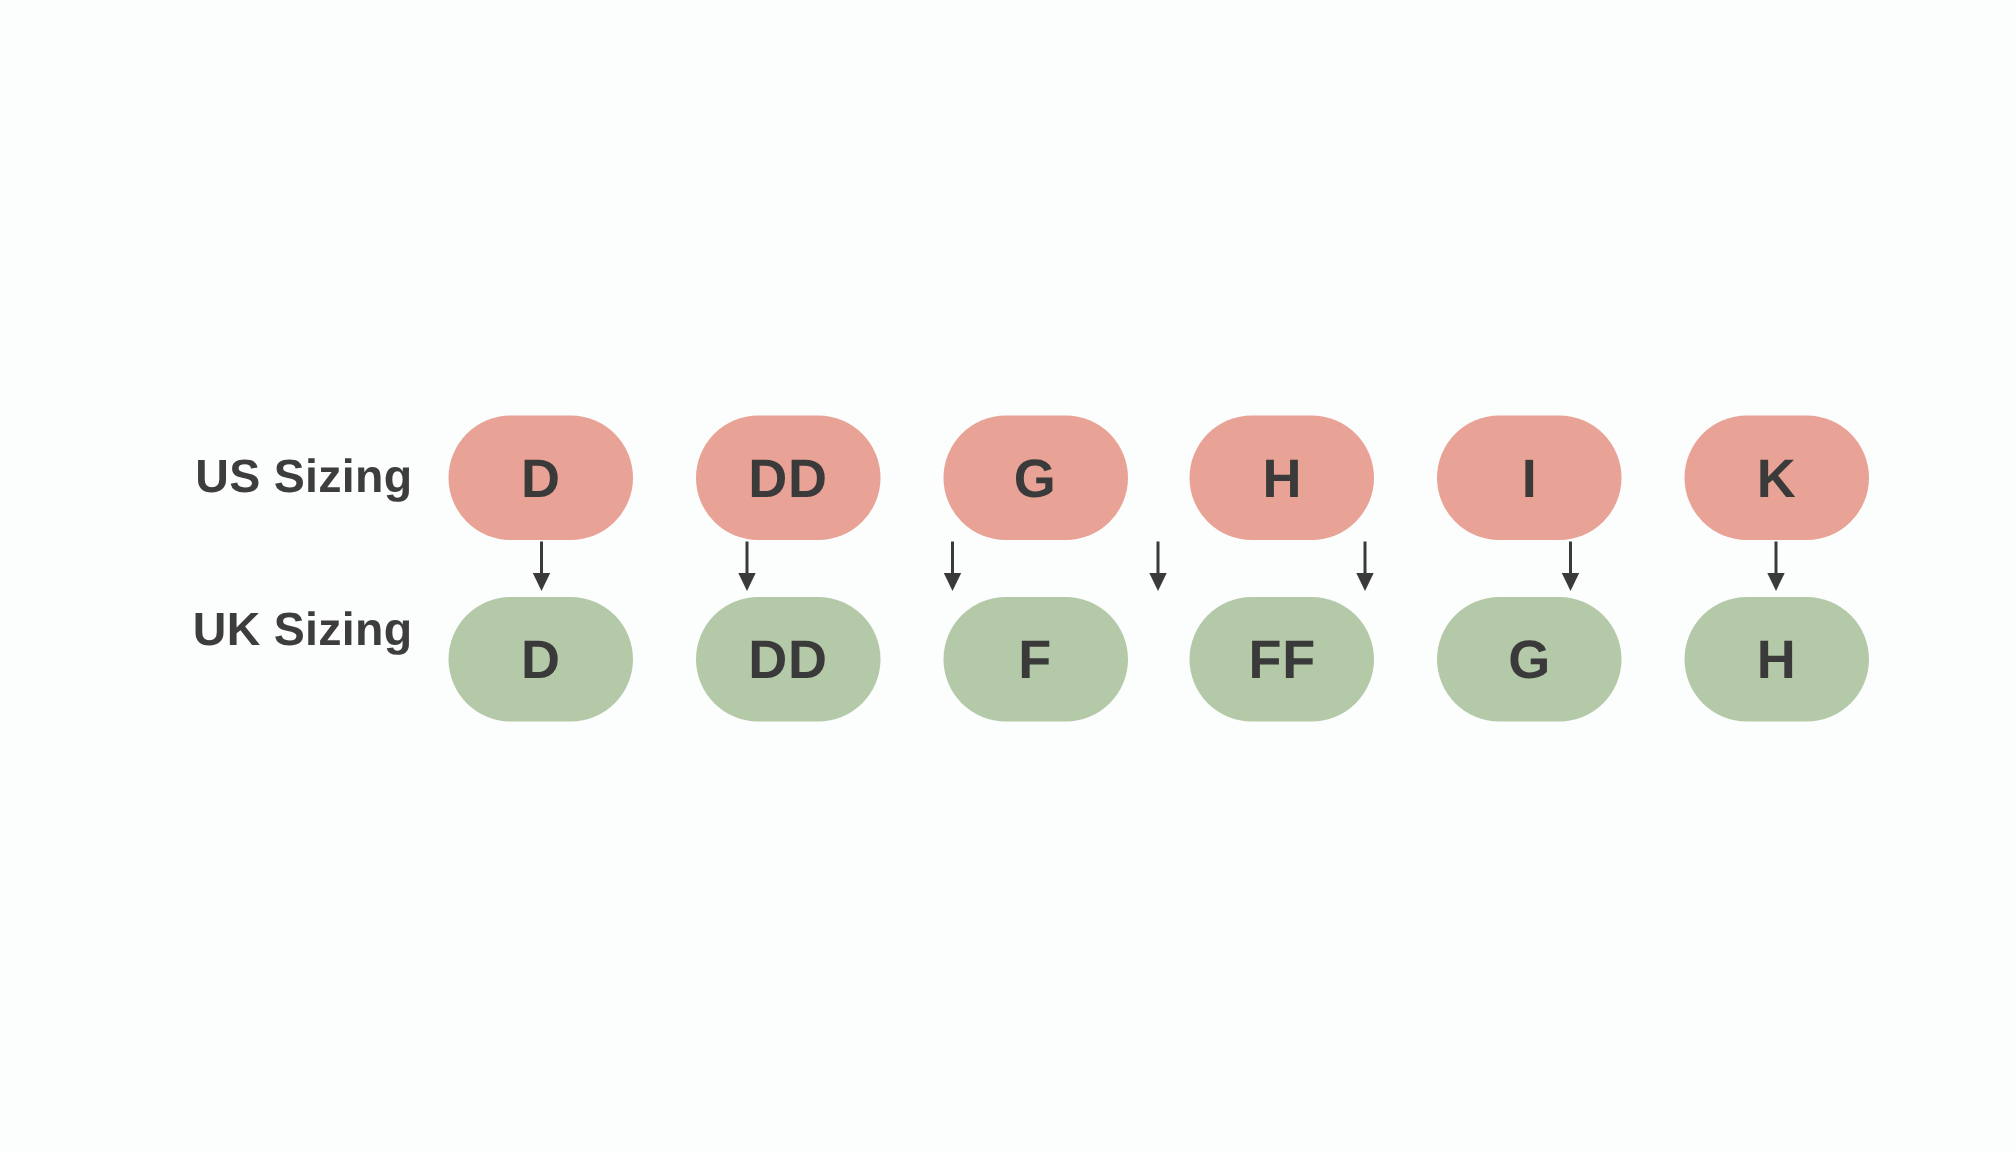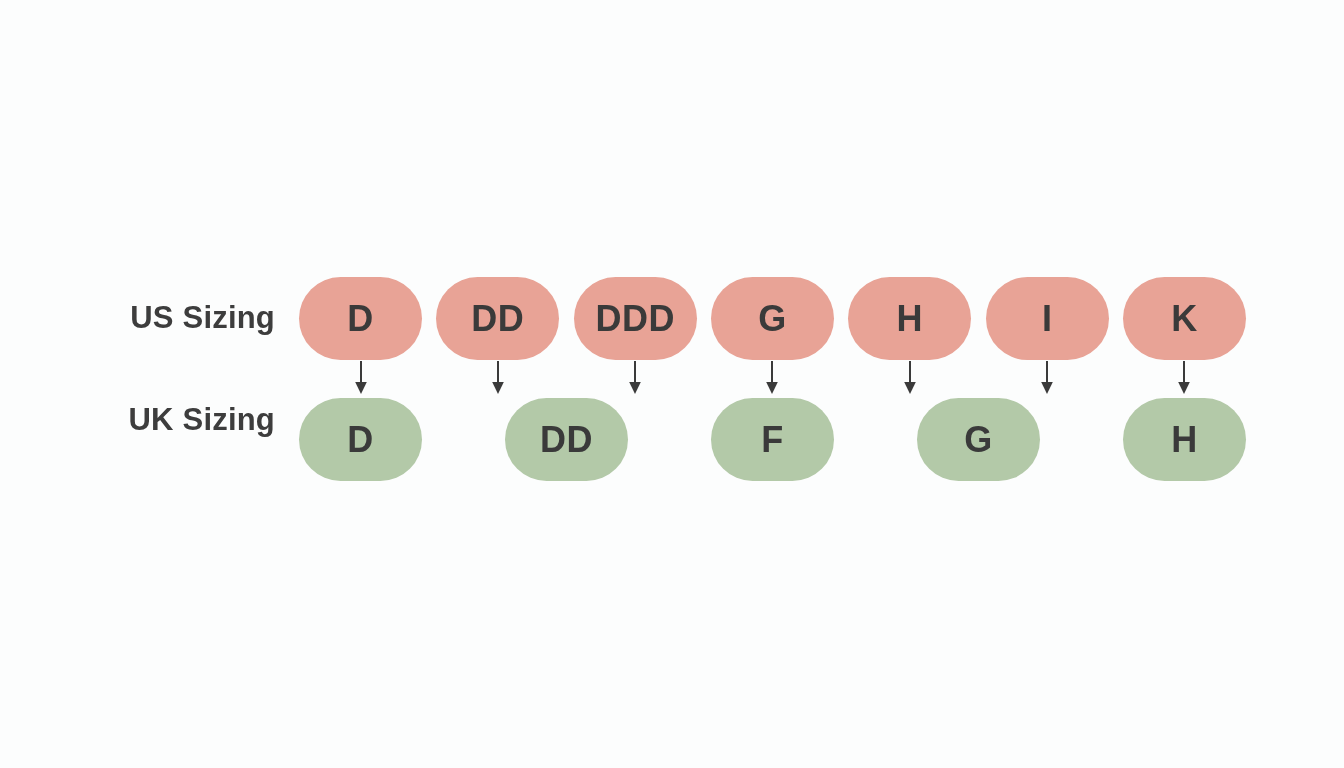--- a/index.html
+++ b/index.html
@@ -96,21 +96,20 @@
 
 <div id="diagram">
 
   <div class="row-label us">US Sizing</div>
 
   <div class="row-label uk">UK Sizing</div>
 
   <div class="pill-row us-row">
     <div class="pill us-pill">D</div>
     <div class="pill us-pill">DD</div>
-    <div class="pill us-pill">DDD</div>
     <div class="pill us-pill">G</div>
     <div class="pill us-pill">H</div>
     <div class="pill us-pill">I</div>
     <div class="pill us-pill">K</div>
   </div>
 
   <div class="arrow-layer">
     <div class="arrow-cell">
       <svg class="arrow-svg" width="16" height="36" viewBox="0 0 16 36">
         <line x1="8" y1="1" x2="8" y2="25" stroke="#3a3a3a" stroke-width="2"></line>
@@ -152,17 +151,18 @@
         <line x1="8" y1="1" x2="8" y2="25" stroke="#3a3a3a" stroke-width="2"></line>
         <polygon points="8,34 2.2,22 13.8,22" fill="#3a3a3a"></polygon>
       </svg>
     </div>
   </div>
 
   <div class="pill-row uk-row">
     <div class="pill uk-pill">D</div>
     <div class="pill uk-pill">DD</div>
     <div class="pill uk-pill">F</div>
+    <div class="pill uk-pill">FF</div>
     <div class="pill uk-pill">G</div>
     <div class="pill uk-pill">H</div>
   </div>
 
 </div>
 
 </body></html>

